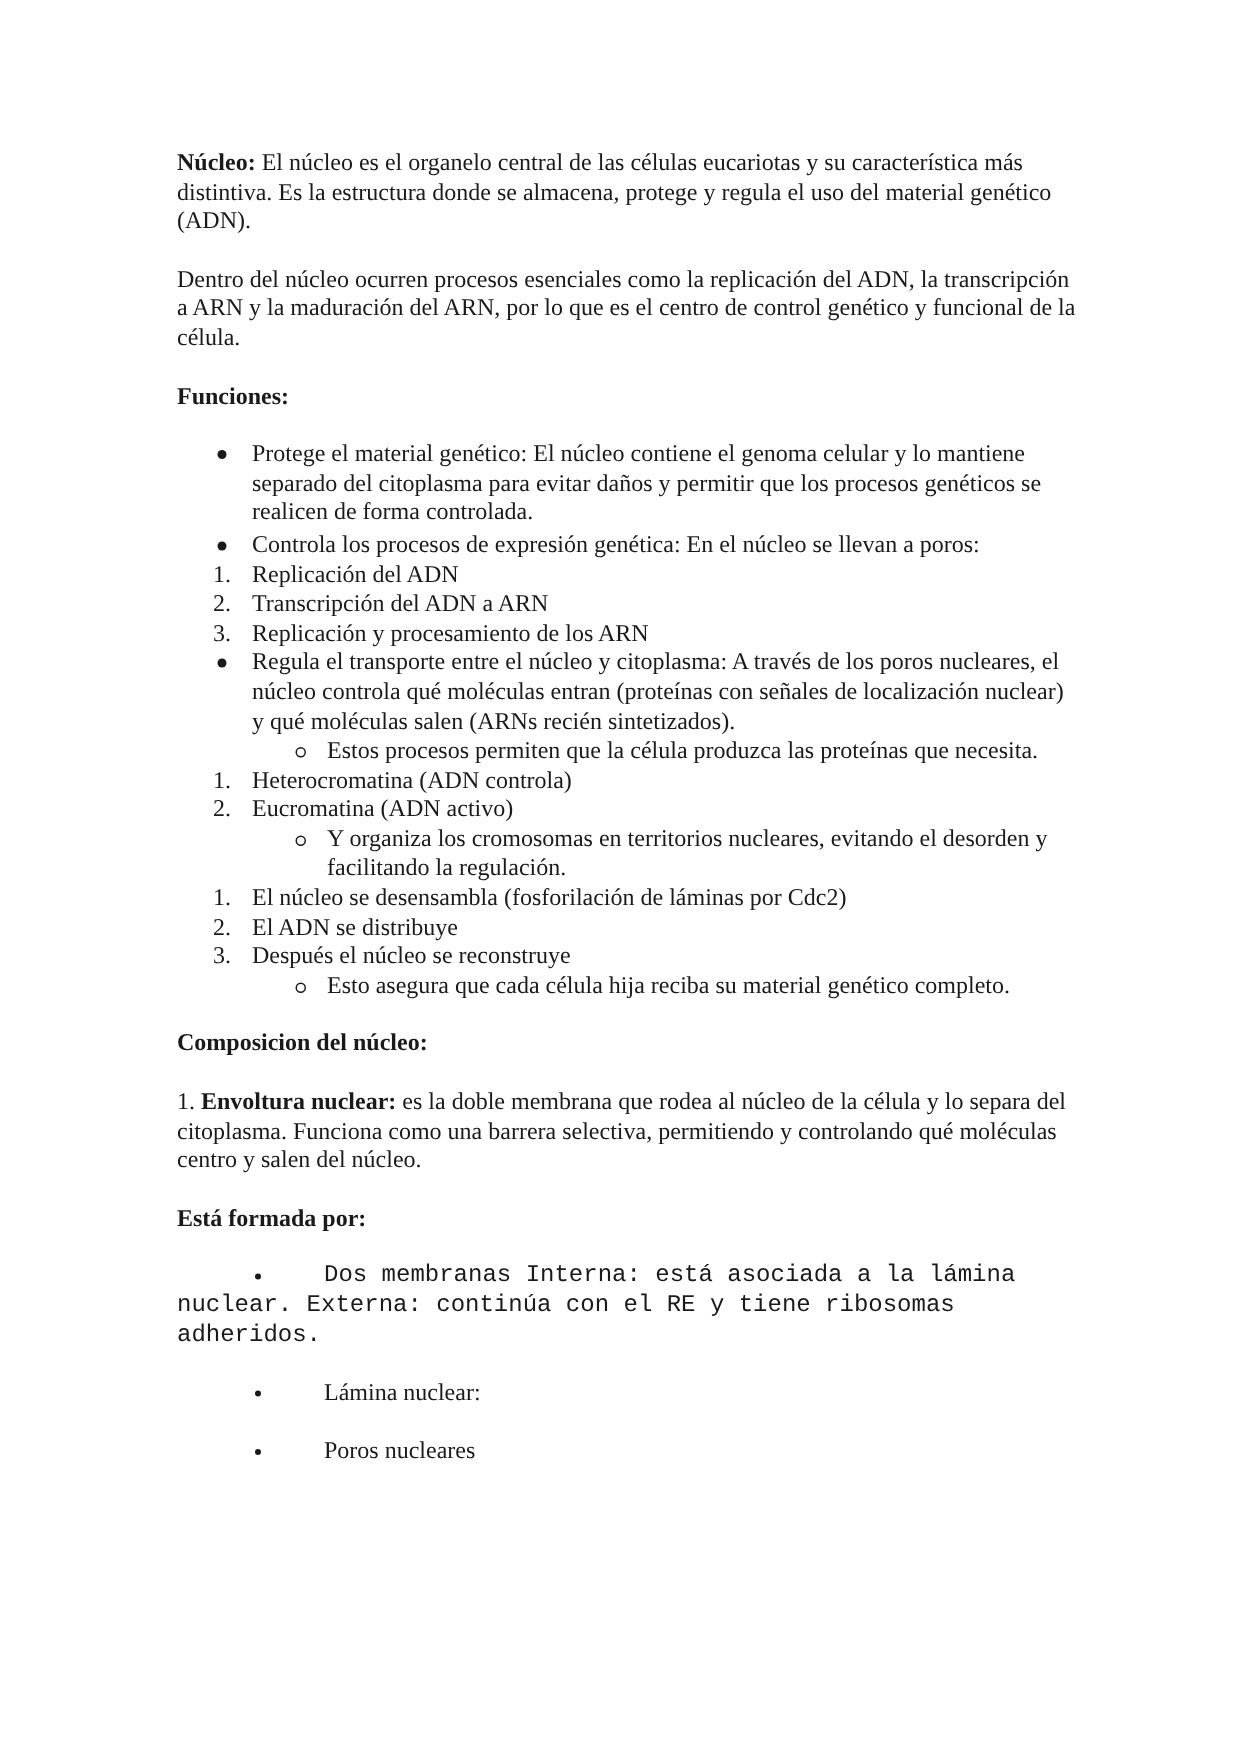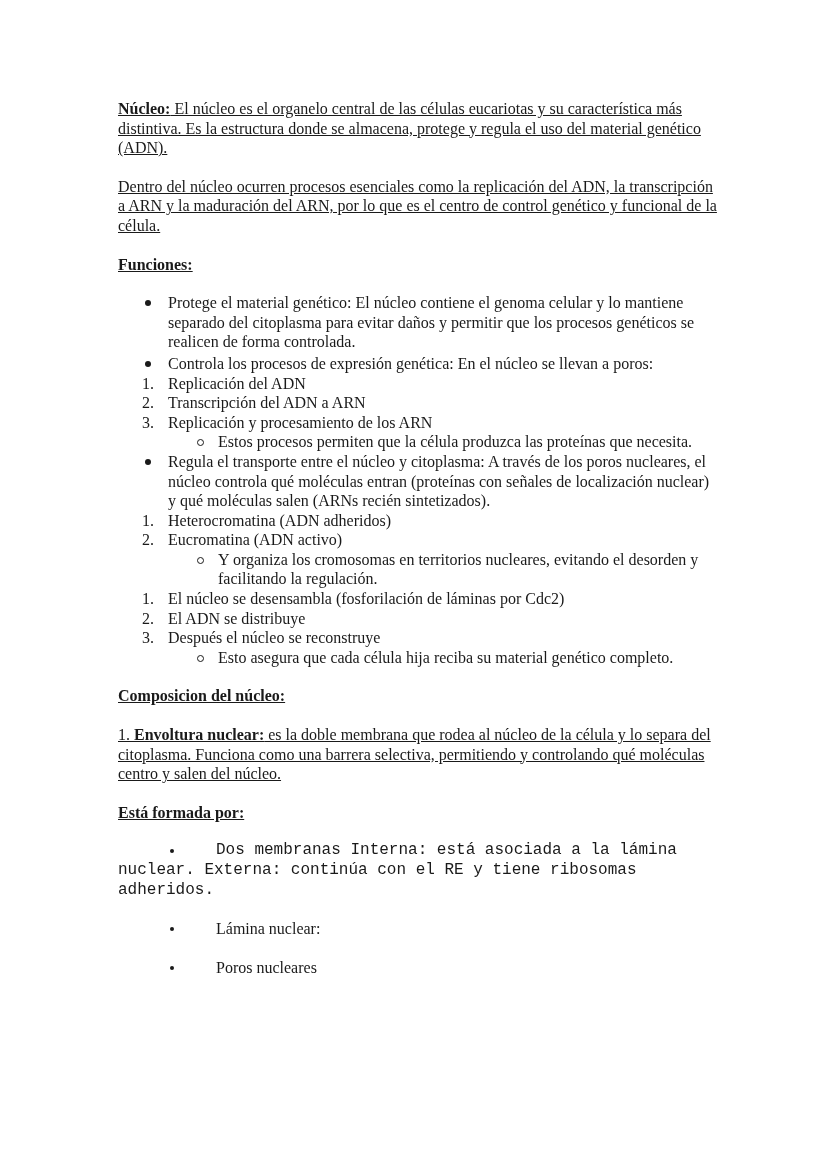--- a/index.html
+++ b/index.html
@@ -16,21 +16,21 @@
       font-size: 16px;
       color: #1a1a1a;
       line-height: 19.6px;
     }
     .page {
       position: absolute;
       left: 118px;
       top: 99px;
       width: 600px;
     }
-    p { margin: 0; text-decoration: underline; }
+    p { margin: 0; }
     .para { margin-bottom: 19px; }
     b { font-weight: bold; }
     .heading { font-weight: bold; margin-bottom: 19px; }
     .li {
       position: relative;
       padding-left: 50px;
     }
     .li .marker {
       position: absolute;
       left: 24px;
@@ -100,23 +100,23 @@
   <p class="para">Dentro del núcleo ocurren procesos esenciales como la replicación del ADN, la transcripción a ARN y la maduración del ARN, por lo que es el centro de control genético y funcional de la célula.</p>
 
   <p class="heading">Funciones:</p>
 
   <div class="gap-after">
     <div class="li bullet" style="margin-bottom:2px"><span class="marker"></span><span>Protege el material genético: El núcleo contiene el genoma celular y lo mantiene separado del citoplasma para evitar daños y permitir que los procesos genéticos se realicen de forma controlada.</span></div>
     <div class="li bullet"><span class="marker"></span><span>Controla los procesos de expresión genética: En el núcleo se llevan a poros:</span></div>
     <div class="li num"><span class="marker">1.</span><span>Replicación del ADN</span></div>
     <div class="li num"><span class="marker">2.</span><span>Transcripción del ADN a ARN</span></div>
     <div class="li num"><span class="marker">3.</span><span>Replicación y procesamiento de los ARN</span></div>
+    <div class="li bullet"><span class="marker"></span><span>Regula el transporte entre el núcleo y citoplasma: A través de los poros nucleares, el núcleo controla qué moléculas entran (proteínas con señales de localización nuclear) y qué moléculas salen (ARNs recién sintetizados).</span></div>
     <div class="li sub"><span class="marker"></span><span>Estos procesos permiten que la célula produzca las proteínas que necesita.</span></div>
-    <div class="li bullet"><span class="marker"></span><span>Regula el transporte entre el núcleo y citoplasma: A través de los poros nucleares, el núcleo controla qué moléculas entran (proteínas con señales de localización nuclear) y qué moléculas salen (ARNs recién sintetizados).</span></div>
-    <div class="li num"><span class="marker">1.</span><span>Heterocromatina (ADN adheridos)</span></div>
+    <div class="li num"><span class="marker">1.</span><span>Heterocromatina (ADN controla)</span></div>
     <div class="li num"><span class="marker">2.</span><span>Eucromatina (ADN activo)</span></div>
     <div class="li sub"><span class="marker"></span><span>Y organiza los cromosomas en territorios nucleares, evitando el desorden y facilitando la regulación.</span></div>
     <div class="li num"><span class="marker">1.</span><span>El núcleo se desensambla (fosforilación de láminas por Cdc2)</span></div>
     <div class="li num"><span class="marker">2.</span><span>El ADN se distribuye</span></div>
     <div class="li num"><span class="marker">3.</span><span>Después el núcleo se reconstruye</span></div>
     <div class="li sub"><span class="marker"></span><span>Esto asegura que cada célula hija reciba su material genético completo.</span></div>
   </div>
 
   <p class="heading">Composicion del núcleo:</p>
 

